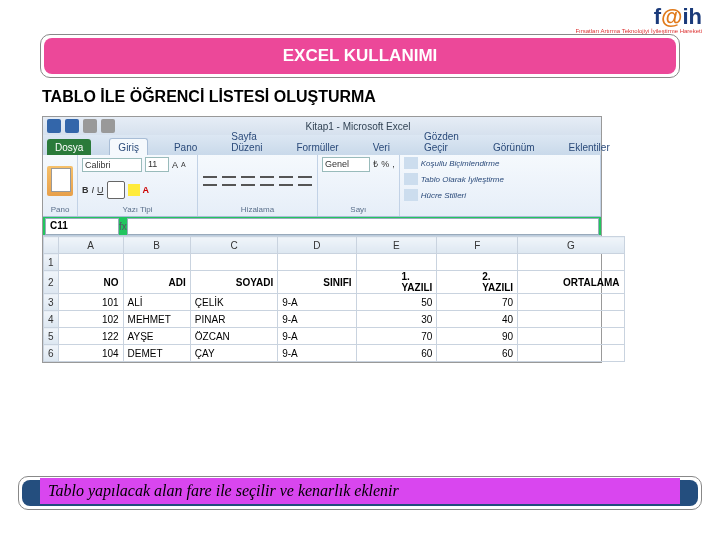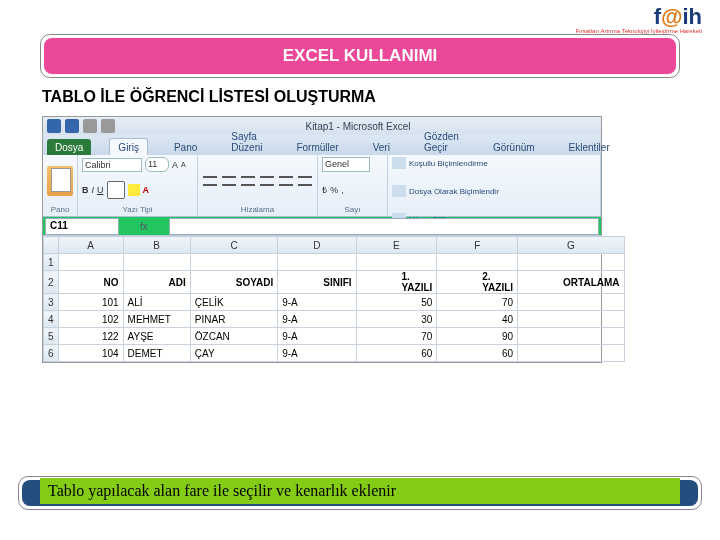--- a/index.html
+++ b/index.html
@@ -37,44 +37,44 @@
   .rgroup { border-right:1px solid #c2d2e6; padding:2px 4px; display:flex; flex-direction:column; justify-content:space-between; }
   .rgroup .body { flex:1; display:flex; align-items:center; gap:3px; }
   .rgroup .lbl { text-align:center; font-size:8px; color:#5a6f8a; padding-top:1px; }
   .ricon { width:18px; height:18px; background:#e8a04a; border-radius:2px; display:inline-block; }
   .ricon.paste { width:26px; height:30px; background:linear-gradient(#f6c06a,#e8a04a); position:relative; }
   .ricon.paste::before{content:"";position:absolute;top:2px;left:4px;width:18px;height:22px;background:#fff;border:1px solid #999;}
   .ricon.bd { background:#fff; border:1px solid #666; }
   .font-row { display:flex; gap:3px; align-items:center; }
   .font-row select, .font-row .szbox { font-size:9px; height:15px; border:1px solid #9bb; background:#fff; }
   .font-row .fnbox{ width:60px; padding:1px 2px; border:1px solid #9bb; background:#fff;}
-  .font-row .szbox{ width:24px; padding:1px 2px;border-radius:6px;}
+  .font-row .szbox{ width:24px; padding:1px 2px;}
   .align-box span { width:14px; height:10px; display:inline-block; border-top:2px solid #555; border-bottom:2px solid #555; margin:1px;}
   .num-box .sel { width:48px; height:15px; border:1px solid #9bb; background:#fff; font-size:9px; padding:1px 2px;}
   .style-line { display:flex; gap:3px; align-items:center; font-size:8px; color:#2a4a7a;}
   .style-line .ic{width:14px;height:12px;background:#cde;}
 
   .namebox-row { height:19px; background:#22c55e; border-bottom:1px solid #bcd; display:flex; align-items:center; font-size:10px;}
   .namebox { width:74px; height:17px; background:#fff; border:1px solid #9ab; margin-left:2px; padding:1px 4px; font-weight:bold;}
-  .fx { margin:0 21px; color:#556;}
+  .fx { margin:0 0; color:#556;}
   .fbar { flex:1; height:17px; background:#fff; border:1px solid #9ab; margin-right:2px;}
 
   .grid { background:#fff; }
   .grid table { border-collapse:collapse; width:100%; font-size:10px; }
   .grid th, .grid td { border:1px solid #c9d3df; height:17px; text-align:left; padding:0 4px; }
   .grid th { background:linear-gradient(#f0f5fa,#dde7f1); text-align:center; font-weight:normal; color:#333; }
   .grid th.rowh { width:22px; background:linear-gradient(#f0f5fa,#dde7f1); text-align:center;}
   .grid .hdr td { font-weight:bold;padding-left:45px; }
   .grid td.num { text-align:right; }
 
   
   .bottom { position:absolute; left:0; right:0; bottom:30px; }
   .bottom-outer { margin: 0 18px; border:1px solid #888; border-radius:10px; padding:3px; }
   .bottom-inner { background:#244e7e; border-radius:8px; height:26px; position:relative; }
-  .bottom-text { position:absolute; left:18px; right:18px; top:-2px; background:#84cc16; padding:4px 8px; font-size:16px; font-family: "Times New Roman", serif; }
+  .bottom-text { position:absolute; left:18px; right:18px; top:-2px; background:#d946ef; padding:4px 8px; font-size:16px; font-family: "Times New Roman", serif; font-style: italic; }
 </style>
 </head>
 <body>
 
 <div class="logo">
   <span>f</span><span class="at">@</span><span>ih</span>
 </div>
 <div class="logo-sub">Fırsatları Artırma Teknolojiyi İyileştirme Hareketi</div>
 
 <div class="pill-wrap">
@@ -139,39 +139,39 @@
         <span></span>
           <span></span>
           <span></span>
         <span></span>
           <span></span>
           <span></span>
       </div>
       <div class="lbl">Hizalama</div>
     </div>
     <div class="rgroup num-box" style="min-width:70px">
-      <div class="body" style="flex-direction:column; align-items:flex-start; gap:11px;">
+      <div class="body" style="flex-direction:row; align-items:flex-start; gap:3px;">
         <div class="sel">Genel</div>
         <div class="font-row">
           <span>₺</span>
           <span>%</span>
           <span>,</span>
         </div>
       </div>
       <div class="lbl">Sayı</div>
     </div>
     <div class="rgroup" style="flex:1">
-      <div class="body" style="flex-direction:column; align-items:flex-start; gap:16px;">
+      <div class="body" style="flex-direction:column; align-items:flex-start; gap:4px;font-style:italic;">
         <div class="style-line">
             <span class="ic"></span>
             <span>Koşullu Biçimlendirme</span>
           </div>
         <div class="style-line">
             <span class="ic"></span>
-            <span>Dosya Olarak Biçimlendir</span>
+            <span>Tablo Olarak İyileştirme</span>
           </div>
         <div class="style-line">
             <span class="ic"></span>
             <span>Hücre Stilleri</span>
           </div>
       </div>
     </div>
   </div>
 
   <div class="namebox-row">

